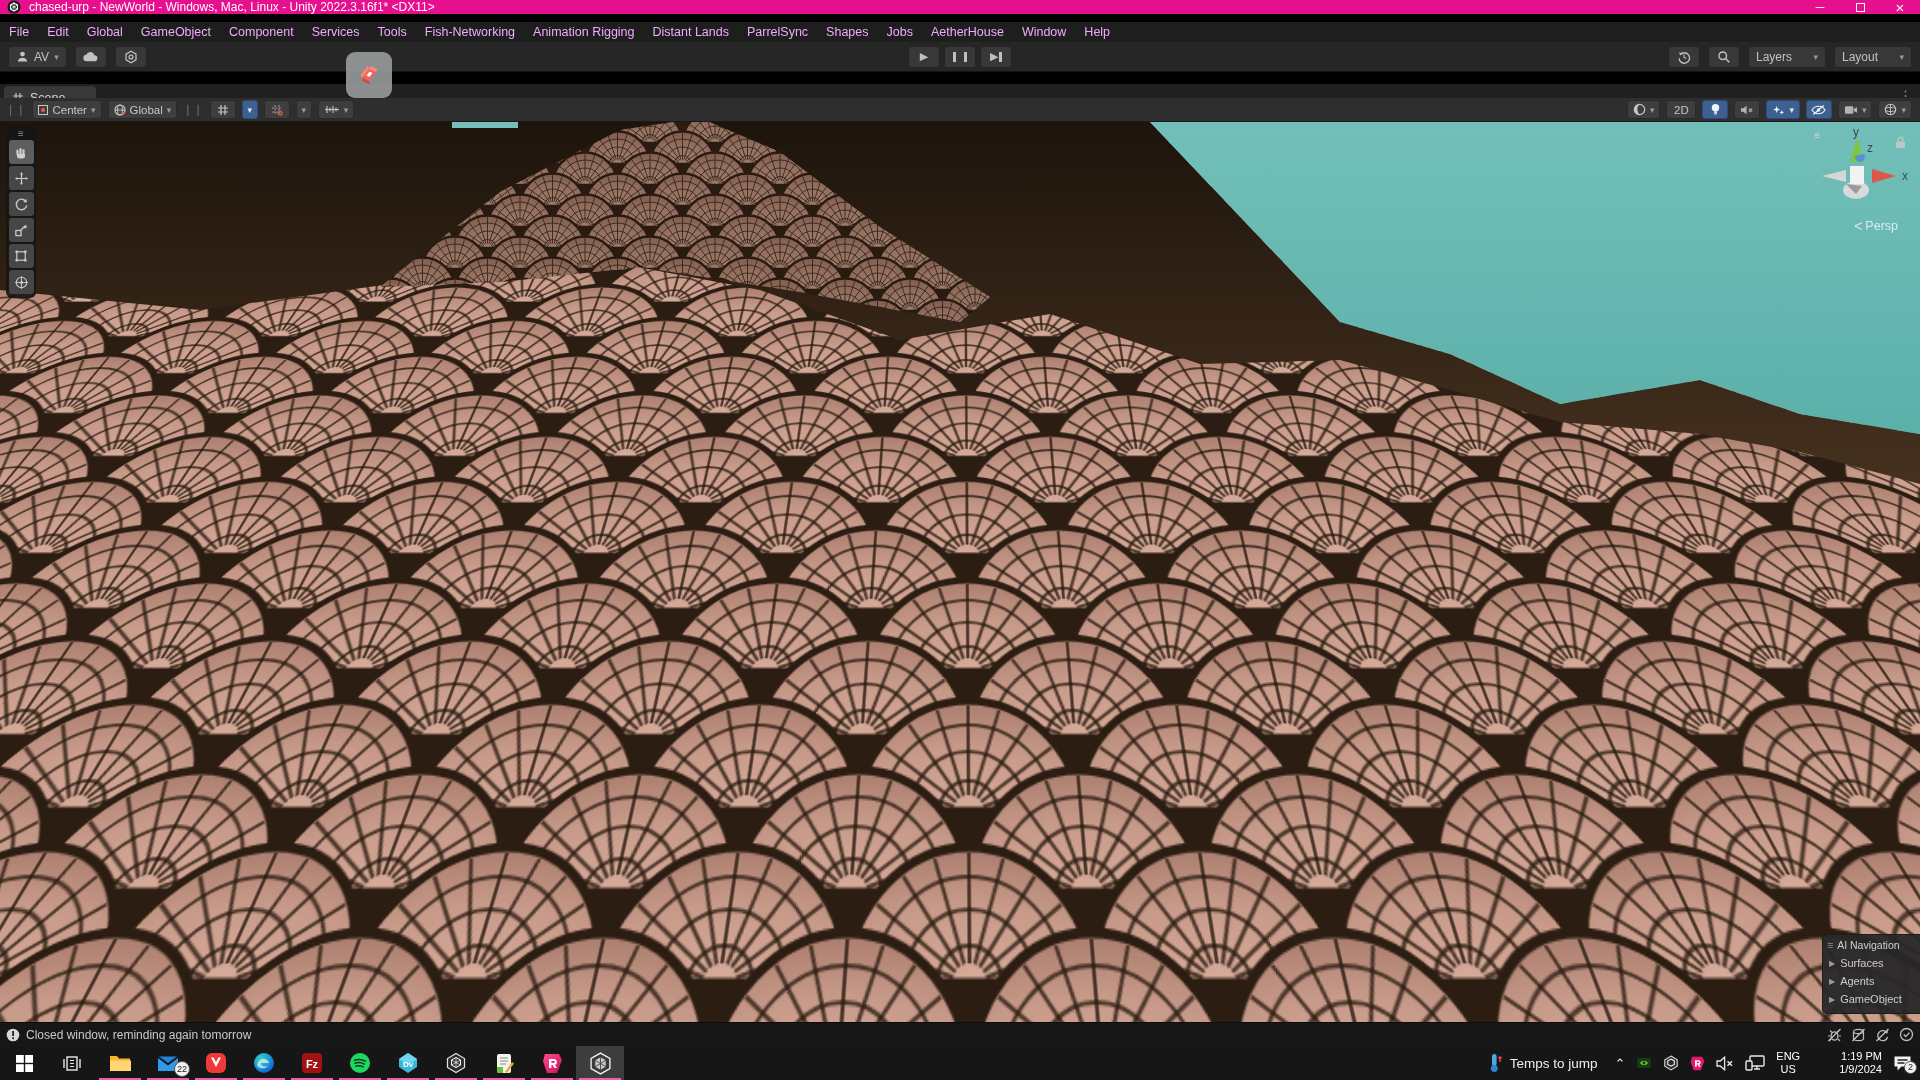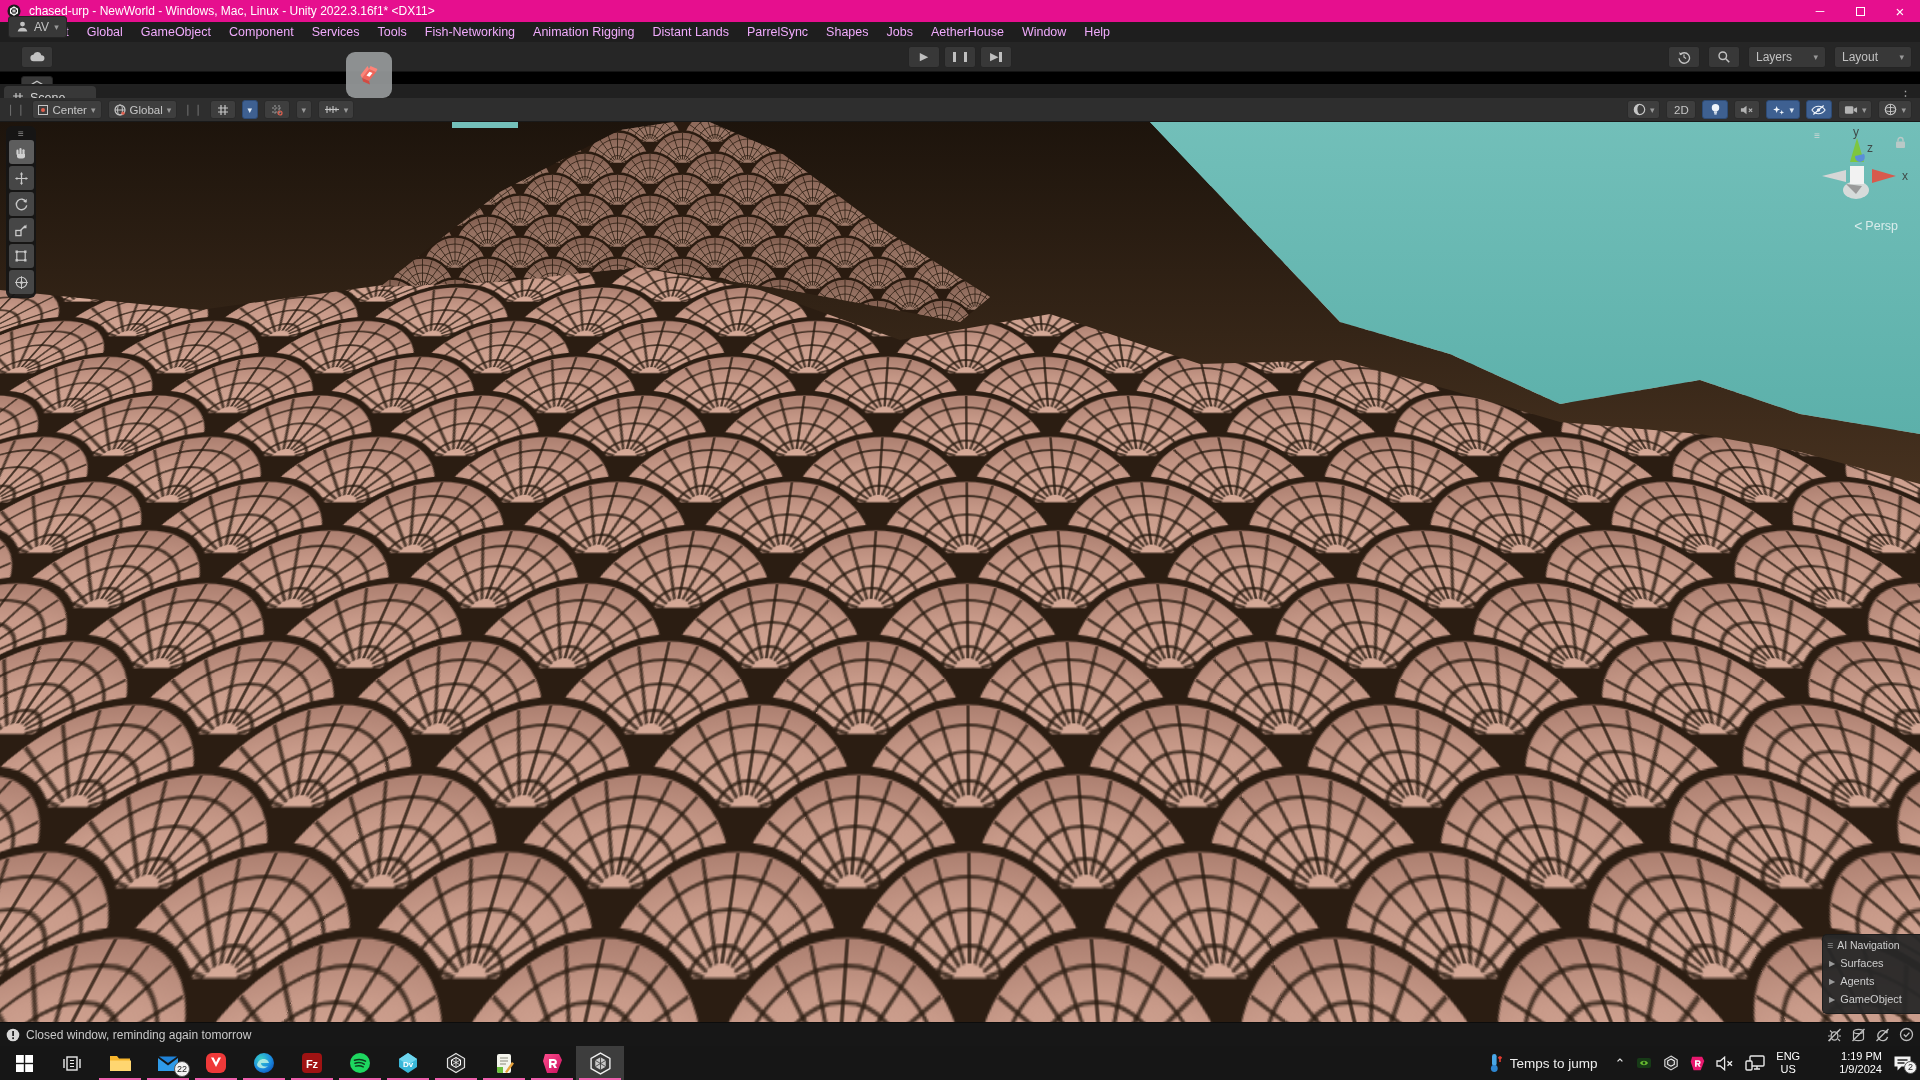--- a/index.html
+++ b/index.html
@@ -1,37 +1,37 @@
 <!DOCTYPE html>
 <html><head>
 <meta charset="utf-8">
 <style>
   * { margin:0; padding:0; box-sizing:border-box; }
   html,body { width:1920px; height:1080px; overflow:hidden; background:#000;
     font-family:"Liberation Sans", sans-serif; -webkit-font-smoothing:antialiased; }
   svg { display:block; }
 
   
-  #titlebar { position:absolute; top:0; left:0; width:1920px; height:22px;
+  #titlebar { position:absolute; top:0; left:0; width:1920px; height:14px;
     background:#e60f8e; color:#fff; display:flex; align-items:center; font-size:12px; }
   #titlebar .app-ico { width:14px; height:14px; margin:0 8px 0 7px; }
   #win-controls { margin-left:auto; display:flex; align-items:center; height:22px; }
   .wc { width:40px; height:22px; display:flex; align-items:center; justify-content:center;
     color:#fff; font-size:12px; }
   .wc .boxglyph { width:9px; height:9px; border:1px solid #fff; display:block; }
 
   
   #menubar { position:absolute; top:22px; left:0; width:1920px; height:20px;
     background:#1e1e1e; color:#f0abfc; display:flex; align-items:center; font-size:12.5px; }
   .menu-item { padding:0 9px; height:20px; line-height:20px; cursor:default; }
 
   
   #toolbar { position:absolute; top:42px; left:0; width:1920px; height:30px;
     background:#262626; border-bottom:1px solid #141414; display:flex; align-items:center; }
-  .tb-left { display:flex; gap:8px; margin-left:8px; align-items:center;flex-direction:column; }
+  .tb-left { display:flex; gap:8px; margin-left:8px; align-items:center; }
   .btn { background:#383838; border:1px solid #242424; border-radius:3px; height:22px;
     display:flex; align-items:center; justify-content:center; color:#c2c2c2; font-size:12px;
     padding:0 7px; gap:5px; }
   .caret { color:#999; font-size:9px; }
   #play-group { position:absolute; left:50%; transform:translateX(-50%); display:flex; gap:4px; }
   #play-group .btn { width:32px; padding:0; }
   .pausebars span { display:inline-block; width:3px; height:10px; background:#bfbfbf; margin:0 1.5px; }
   .stepwrap { display:flex; align-items:center; gap:1px; color:#bfbfbf; }
   .stepwrap i { display:inline-block; width:2.5px; height:10px; background:#bfbfbf; }
   .tb-right { margin-left:auto; display:flex; gap:8px; margin-right:8px; align-items:center; }

